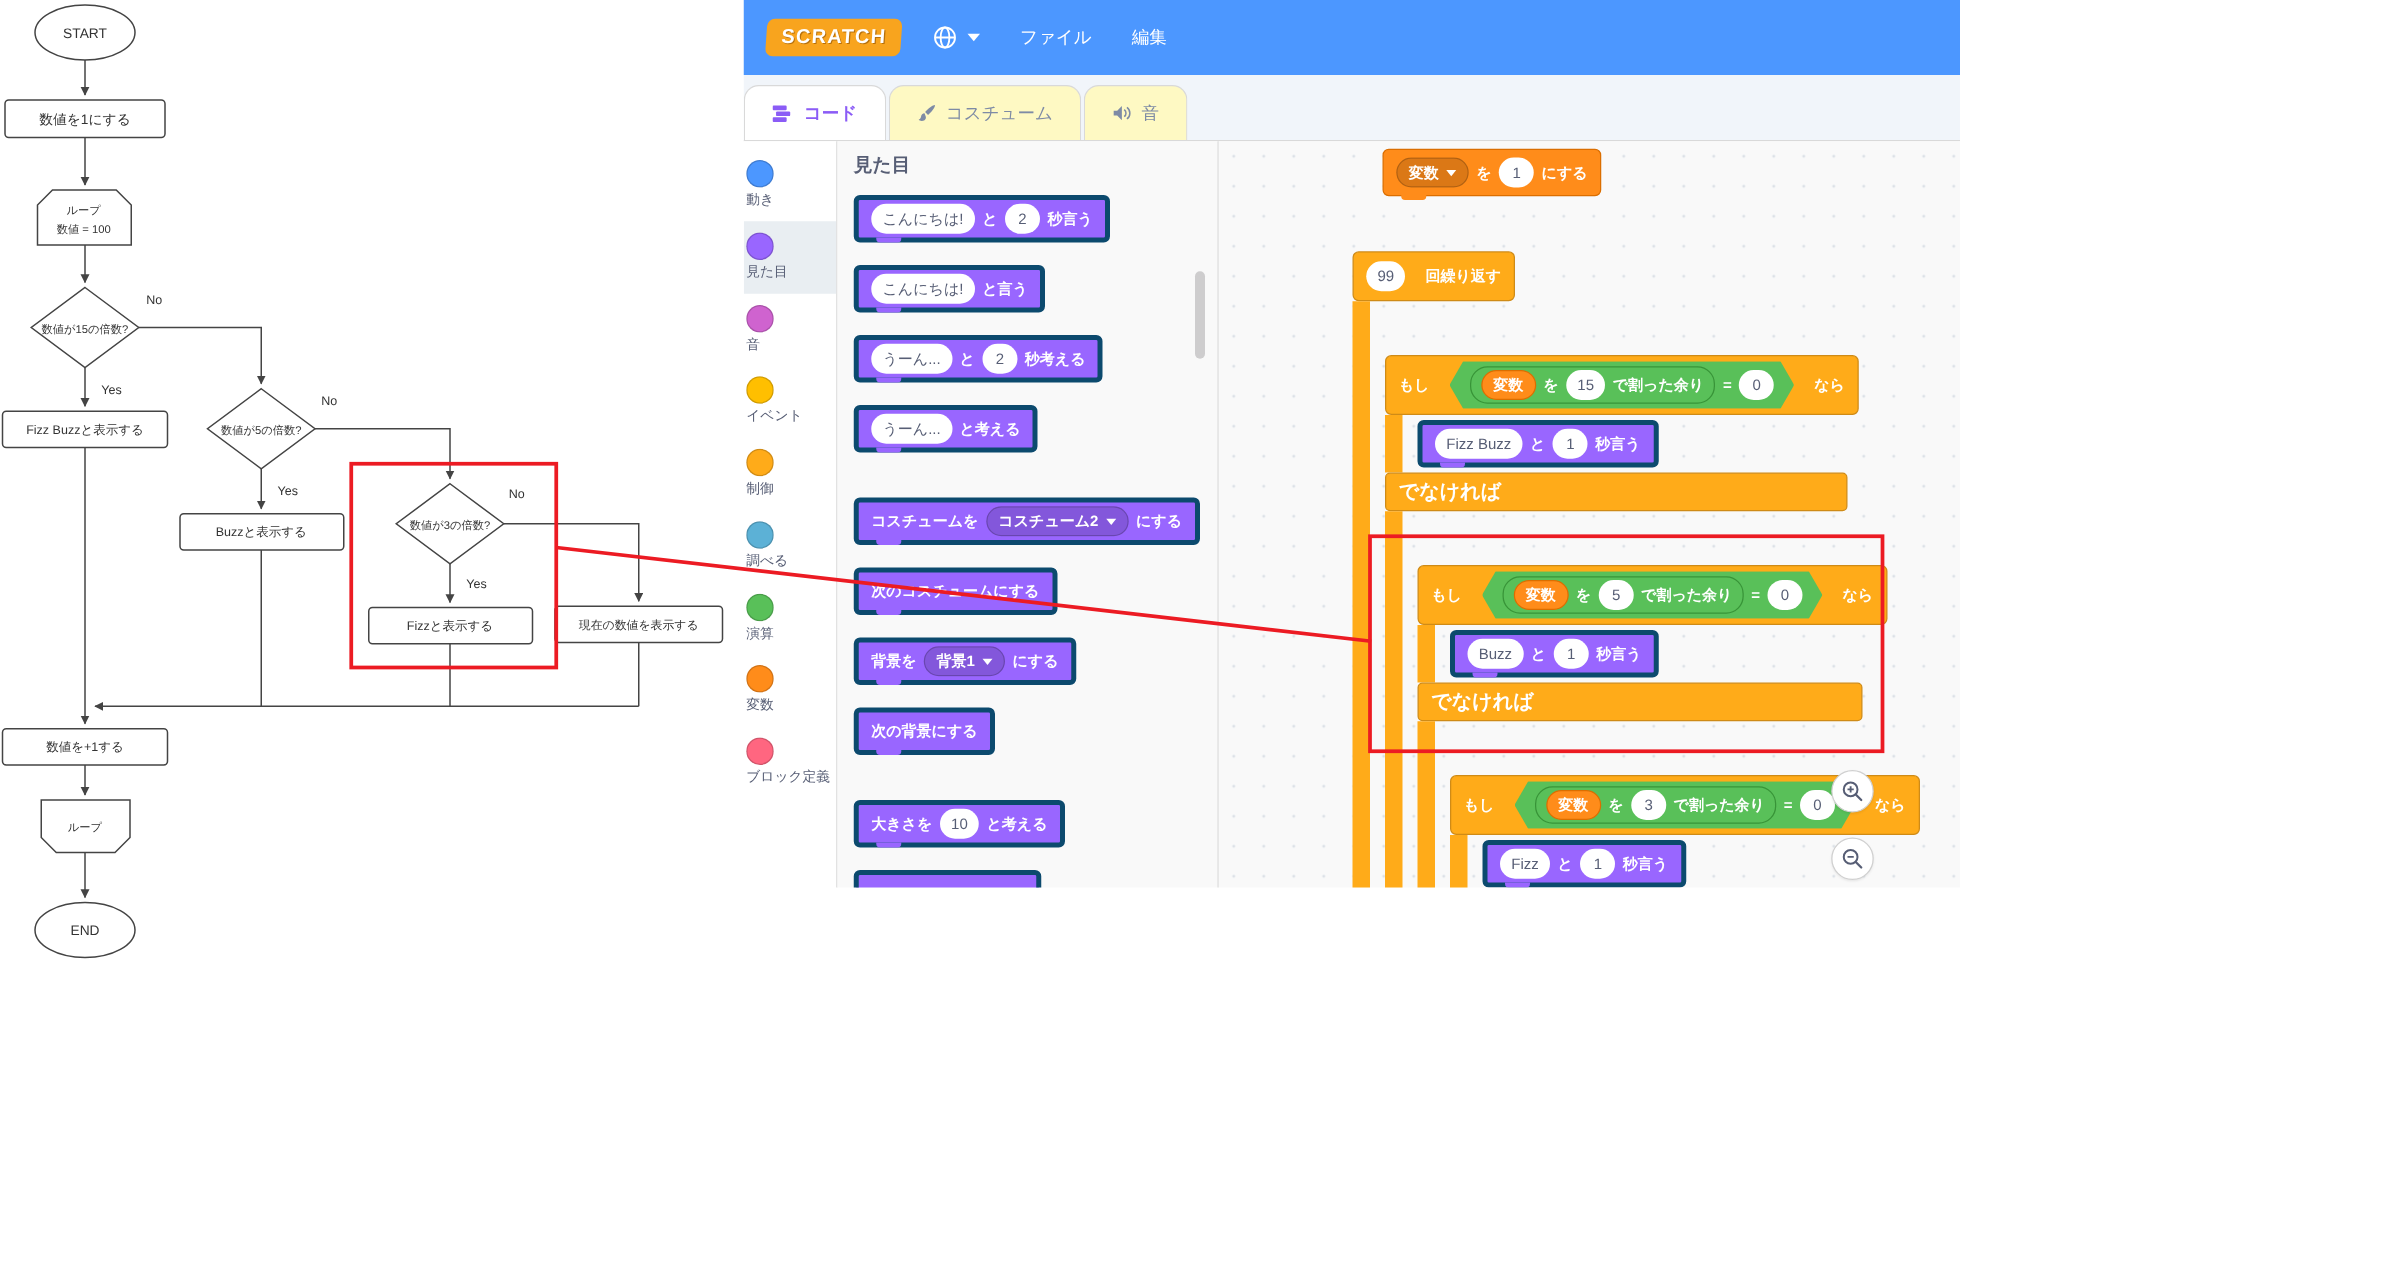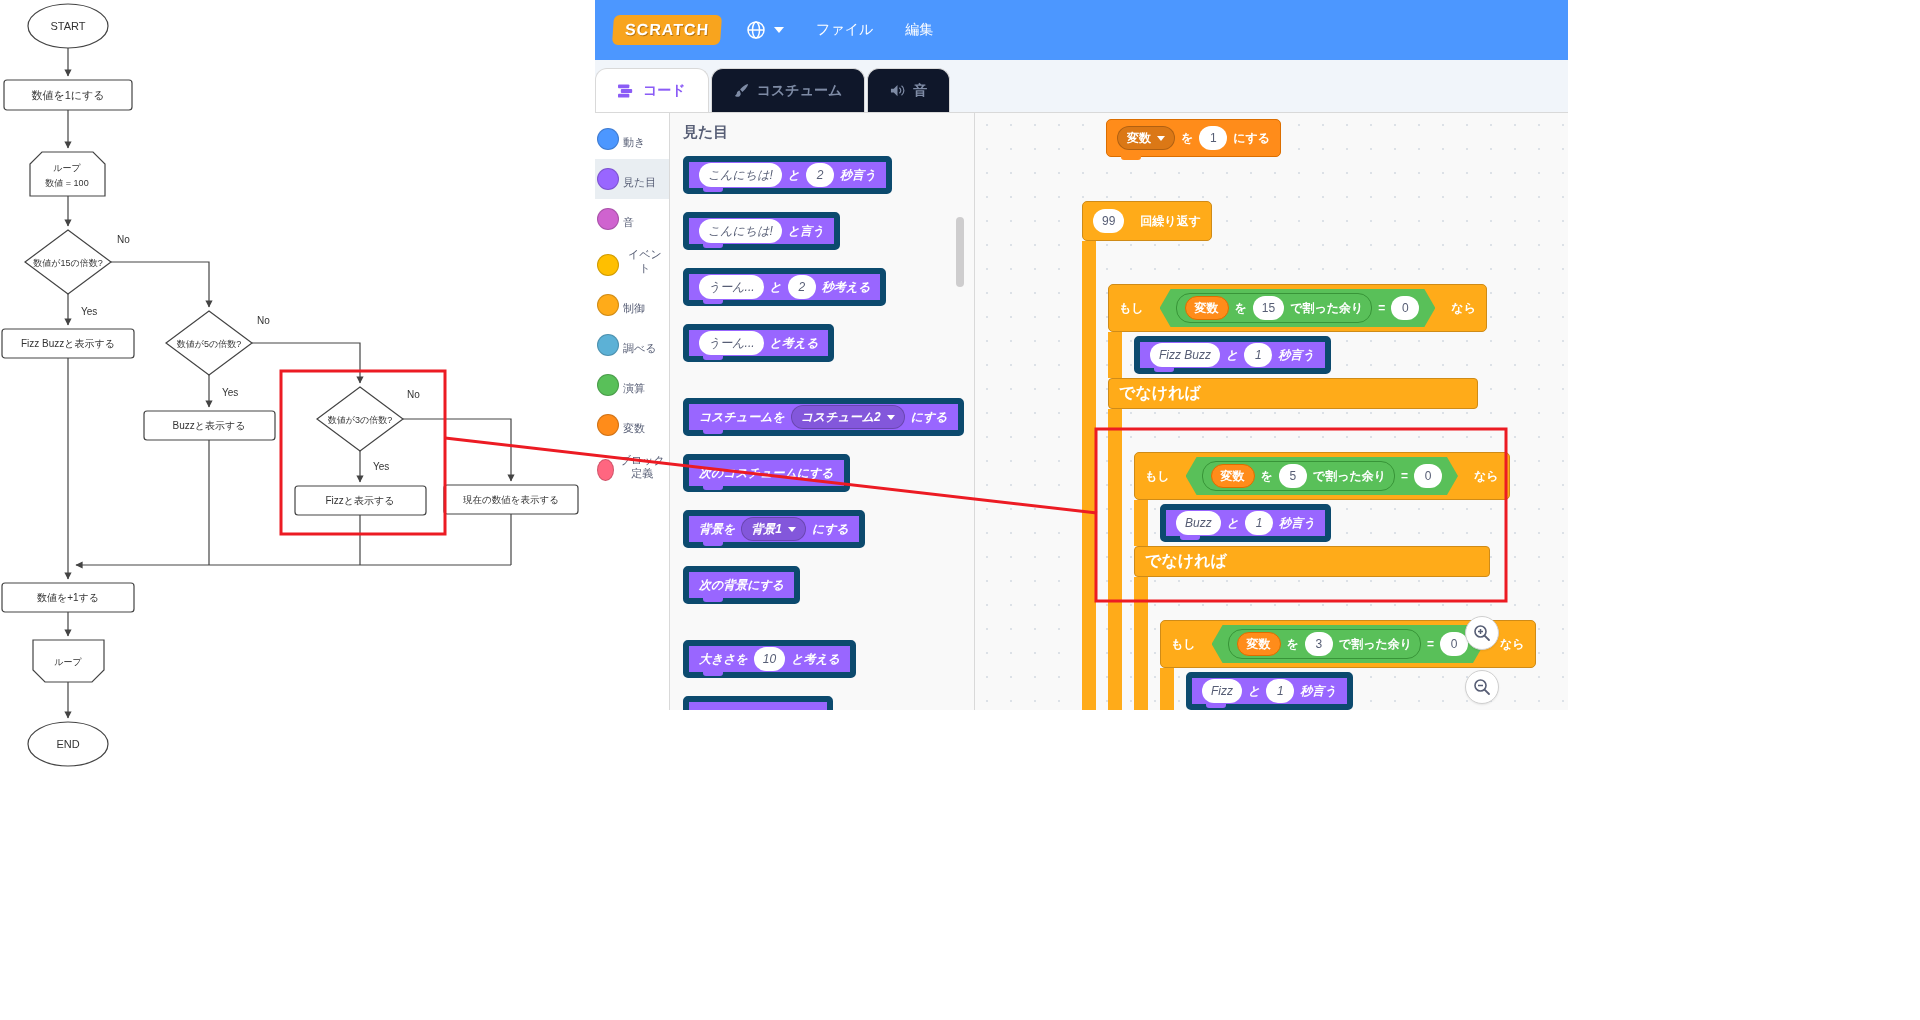--- a/index.html
+++ b/index.html
@@ -21,28 +21,28 @@
   .menubar { height:60px; background:#4C97FF; display:flex; align-items:center; padding:0 10px; color:#fff; }
   .logo { background:#F8A41E; border-radius:6px; padding:6px 12px; margin:0 8px 0 8px;
           font-weight:bold; font-size:16px; letter-spacing:1px; color:#fff;
           text-shadow:1px 1px 0 rgba(140,80,0,.6); transform:skewX(-4deg); cursor:pointer; }
   .menu-item { height:46px; display:flex; align-items:center; gap:7px; padding:0 16px; font-size:14px; cursor:pointer; }
   .caret-w { width:0; height:0; border-left:5px solid transparent; border-right:5px solid transparent; border-top:6px solid #fff; }
   .tutorials { margin-left:26px; border-left:1px solid rgba(255,255,255,.35); font-weight:bold; }
 
   .tabbar { height:52px; background:#F1F5FA; display:flex; align-items:flex-end; }
   .tab { height:44px; display:flex; align-items:center; gap:8px; padding:0 22px;
-         background:#0f172a; color:#7E8BA5; font-size:14px; border:1px solid #D9D9D9; border-bottom:none;
-         border-radius:12px 12px 0 0; margin-right:2px; cursor:pointer;font-weight:bold; }
+         background:#fef9c3; color:#7E8BA5; font-size:14px; border:1px solid #D9D9D9; border-bottom:none;
+         border-radius:12px 12px 0 0; margin-right:2px; cursor:pointer; }
   .tab.active { background:#fff; color:#8b5cf6; font-weight:bold; }
 
   .main { display:flex; height:598px; border-top:1px solid #D9D9D9; background:#fff; }
 
   .cats { width:75px; border-right:1px solid #D9D9D9; background:#fff; padding-top:6px; overflow:hidden; }
-  .cat-item { display:flex; flex-direction:row; align-items:flex-end; gap:4px; padding:9px 2px; cursor:pointer; }
+  .cat-item { display:flex; flex-direction:column; align-items:flex-start; gap:4px; padding:9px 2px; cursor:pointer; }
   .cat-item.selected { background:#E9EEF2; }
   .cat-circle { width:22px; height:22px; border-radius:50%; border:1px solid rgba(0,0,0,.18); }
   .cat-label { font-size:11px; color:#575E75; text-align:center; line-height:1.25; }
 
   .palette { width:305px; border-right:1px solid #D9D9D9; background:#F9F9F9; position:relative;
              padding:10px 0 0 13px; overflow:hidden; }
   .palette-header { font-weight:bold; font-size:15px; color:#575E75; margin-bottom:14px; }
   .palette-blocks { display:flex; flex-direction:column; align-items:flex-start; }
   .palette-blocks .sblock { margin-bottom:18px; }
   .palette-blocks .sblock.group-end { margin-bottom:36px; }
@@ -52,21 +52,21 @@
   .codearea { flex:1; position:relative; background:#F9F9F9; overflow:hidden;
               background-image:radial-gradient(circle, #DCE1E7 1.2px, transparent 1.3px);
               background-size:24px 24px; }
 
   
   .sblock { display:inline-flex; align-items:center; gap:6px; padding:0 10px; height:38px;
             border-radius:5px; color:#fff; font-size:12px; font-weight:600; position:relative;
             white-space:nowrap; cursor:pointer; }
   .sblock::after { content:''; position:absolute; left:14px; bottom:-4px; width:20px; height:4px;
                    background:inherit; border-radius:0 0 3px 3px; }
-  .purple { background:#9966FF; border:6px solid #0c4a6e;font-style:italic; }
+  .purple { background:#9966FF; border:4px solid #0c4a6e; }
   .varblock { background:#FF8C1A; border:1px solid #DB6E00; }
   .control { background:#FFAB19; border:1px solid #CF8B17; color:#fff; }
 
   .btxt { white-space:nowrap; }
   .boval { background:#fff; color:#575E75; border-radius:12px; min-width:28px; height:24px; padding:0 9px;
            display:inline-flex; align-items:center; justify-content:center; font-weight:500; font-size:12px; cursor:text; }
   .bvar { background:#FF8C1A; border:1px solid #DB6E00; color:#fff; border-radius:12px; height:24px;
           padding:0 9px; display:inline-flex; align-items:center; font-weight:600; font-size:12px; cursor:pointer; }
   .bdd { background:rgba(0,0,0,.14); border:1px solid rgba(0,0,0,.2); border-radius:12px; height:24px;
          padding:0 9px; display:inline-flex; align-items:center; gap:6px; color:#fff; font-weight:600; font-size:12px; cursor:pointer; }

